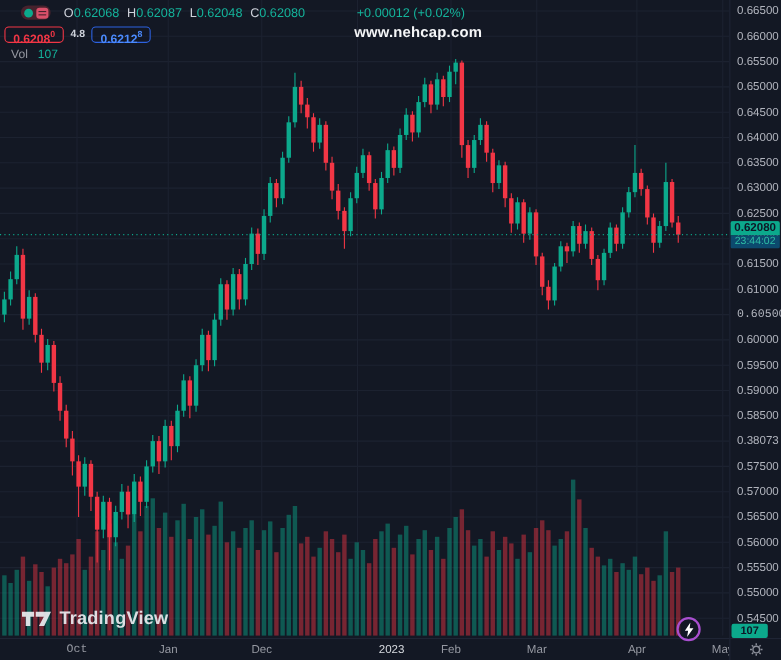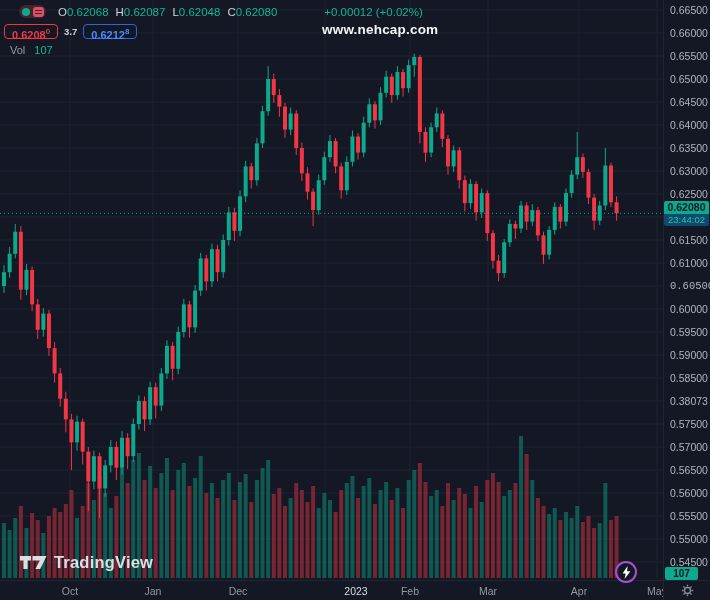--- a/index.html
+++ b/index.html
@@ -502,21 +502,21 @@
       <div class="ptick" style="top: 533px;">0.55000</div>
       <div class="ptick" style="top: 556px;">0.54500</div>
     </div>
   <div id="price-label" style="top: 201.32px;">
     <div class="pl-price">0.62080</div>
     <div class="pl-countdown">23:44:02</div>
   </div>
   <div id="vol-axis-label">107</div>
 
   <div id="time-axis">
-      <div class="ttick" style="left: 70px;">Oct</div>
+      <div class="ttick" style="left: 70px; font-family: Liberation Mono, monospace;">Oct</div>
       <div class="ttick" style="left: 153px;">Jan</div>
       <div class="ttick" style="left: 238px;">Dec</div>
       <div class="ttick strong" style="left: 325px;">2023</div>
       <div class="ttick" style="left: 410px;">Feb</div>
       <div class="ttick" style="left: 488px;">Mar</div>
       <div class="ttick" style="left: 579px;">Apr</div>
       <div class="ttick" style="left: 657px;">May</div>
     </div>
   <div id="axis-corner">
     <svg width="13" height="13" viewBox="0 0 13 13">
@@ -536,21 +536,21 @@
       <span class="pair"><span class="k">O</span><span class="v">0.62068</span></span>
       <span class="pair"><span class="k">H</span><span class="v">0.62087</span></span>
       <span class="pair"><span class="k">L</span><span class="v">0.62048</span></span>
       <span class="pair"><span class="k">C</span><span class="v">0.62080</span></span>
       <span class="chg">+0.00012 (+0.02%)</span>
     </span>
   </div>
 
   <div class="hdr-row2">
     <span class="quote-box bid-box"><span>0.6208</span><sup>0</sup></span>
-    <span class="spread">3.7</span>
+    <span class="spread">4.8</span>
     <span class="quote-box ask-box"><span>0.6212</span><sup>8</sup></span>
   </div>
 
   <div class="hdr-row3">
     <span class="vol-k">Vol</span>
     <span class="vol-v">107</span>
   </div>
 
   <div id="watermark">www.nehcap.com</div>
 

